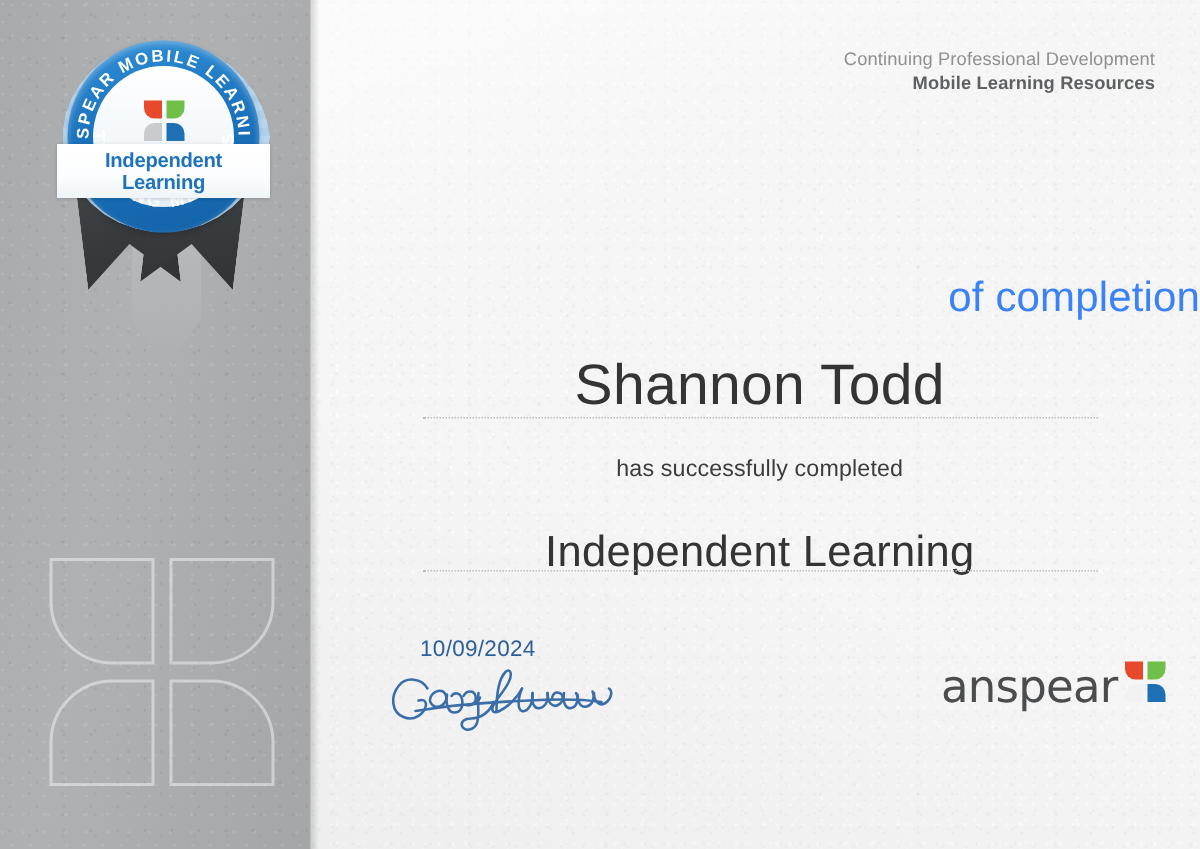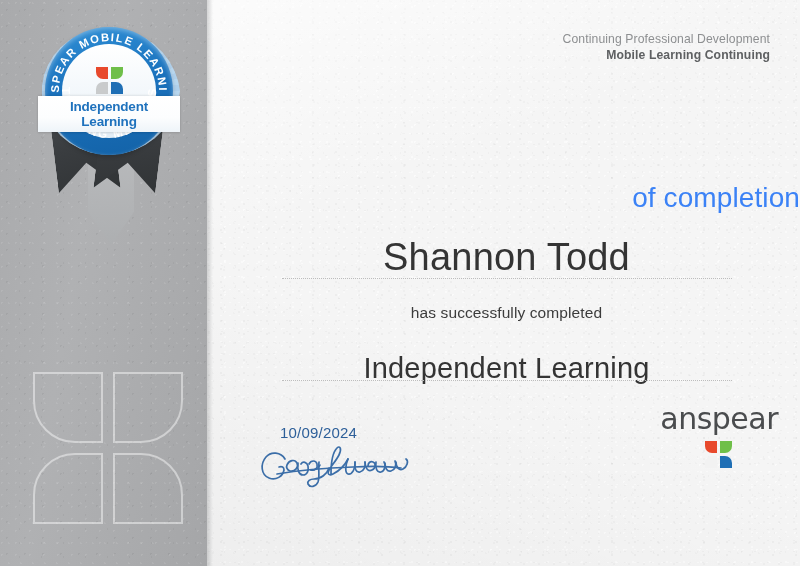--- a/index.html
+++ b/index.html
@@ -320,21 +320,20 @@
     line-height: 12.5px;
   }
 
   .brand {
     position: absolute;
     right: 22px;
     bottom: 38px;
     display: flex;
     align-items: center;
     gap: 5px;
-    flex-direction: column;
   }
   .brand .word {
     font-size: 30px;
     color: #4a4c4e;
     letter-spacing: -.5px;
     font-family: "DejaVu Sans", sans-serif;
   }
   .brand-mark { position: relative; width: 28px; height: 28px; margin-bottom: 7px; }
   .brand-mark .pt { position: absolute; width: 12px; height: 12px; }
   .brand-mark .pt-tl { left: 0;    top: 0;    background: #e8492c; border-radius: 0 0 0 7px; }
@@ -394,21 +393,21 @@
     <div class="badge-band">
       <div class="bl1">Independent</div>
       <div class="bl2">Learning</div>
     </div>
   </div>
 
   <div class="content">
 
     <div class="header">
       <div class="cpd">Continuing Professional Development</div>
-      <div class="unit">Mobile Learning Continuing</div>
+      <div class="unit">Mobile Learning Resources</div>
     </div>
 
     <div class="title-sub">of completion</div>
 
     <div class="recipient">Shannon Todd</div>
     <div class="rule r1"></div>
 
     <div class="midtext">has successfully completed</div>
 
     <div class="course">Independent Learning</div>

